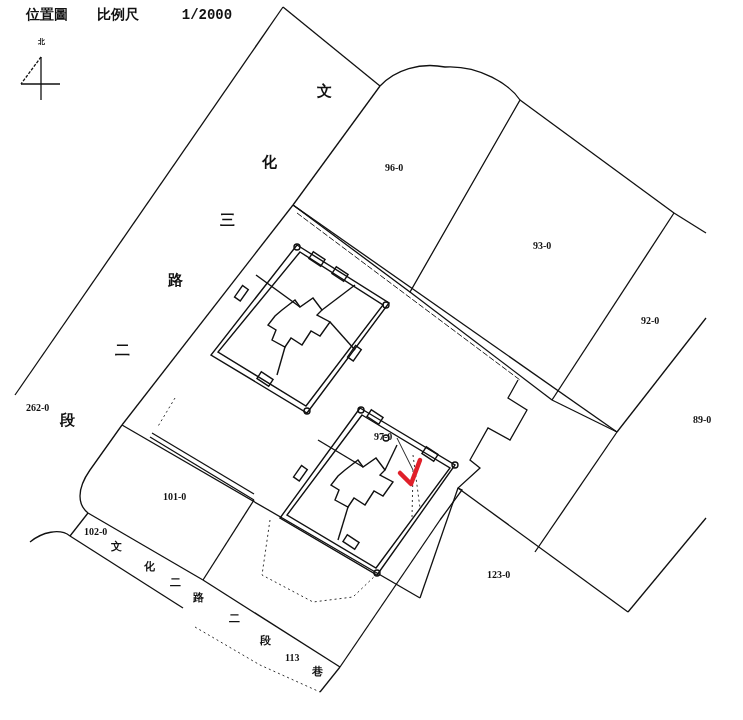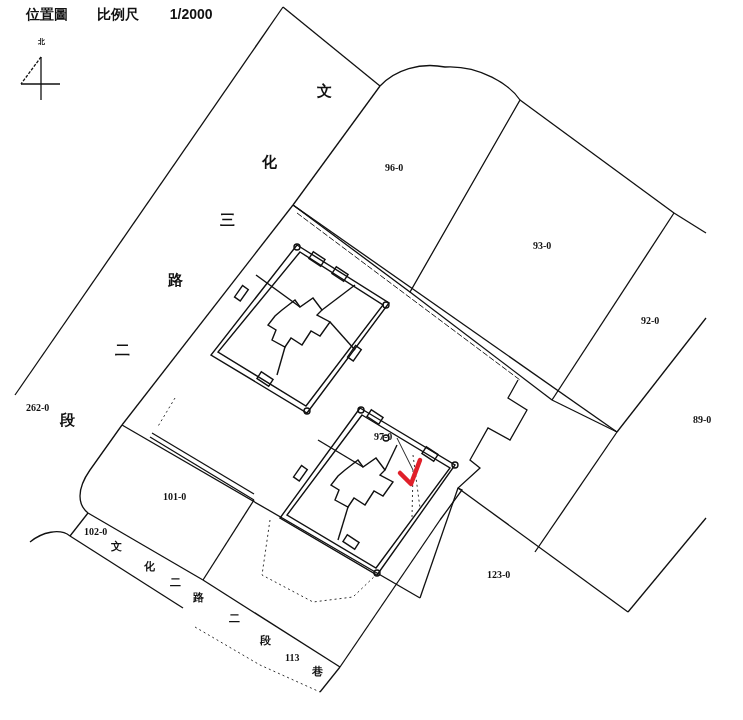--- a/index.html
+++ b/index.html
@@ -1,21 +1,21 @@
 <!DOCTYPE html>
 <html><head>
   <meta charset="utf-8">
   <style>
     html, body { margin: 0; padding: 0; background: #ffffff; }
     body { width: 743px; height: 720px; position: relative; overflow: hidden;
            font-family: "DejaVu Sans", sans-serif; }
     .header { position: absolute; left: 26px; top: 6px; font-size: 14px; font-weight: bold; color: #111; letter-spacing: 0px; }
     .header .t1 { margin-right: 24px; }
-    .header .t2 { margin-right: 26px; }
-    .header .scale { font-family: Liberation Sans, sans-serif; }
+    .header .t2 { margin-right: 38px; }
+    .header .scale { font-family: Liberation Mono, monospace; }
     svg.map { position: absolute; left: 0; top: 0; }
     .ln { stroke: #111; stroke-width: 1.3; fill: none; }
     .ln-thin { stroke: #222; stroke-width: 1; fill: none; }
     .dash { stroke: #333; stroke-width: 1; fill: none; stroke-dasharray: 2 3; }
     .bld { stroke: #111; stroke-width: 1.4; fill: none; }
     .parcel-label { font-family: "Liberation Serif", serif; font-size: 10px; font-weight: bold; fill: #111; }
     .road-char { font-family: "DejaVu Sans", sans-serif; font-size: 15px; font-weight: bold; fill: #111; }
     .road-char-sm { font-family: "DejaVu Sans", sans-serif; font-size: 11px; font-weight: bold; fill: #111; }
     .north-char { font-family: "DejaVu Sans", sans-serif; font-size: 7px; font-weight: bold; fill: #111; }
     .marker { stroke: #e0202a; stroke-width: 4.5; stroke-linecap: round; stroke-linejoin: round; fill: none; }

